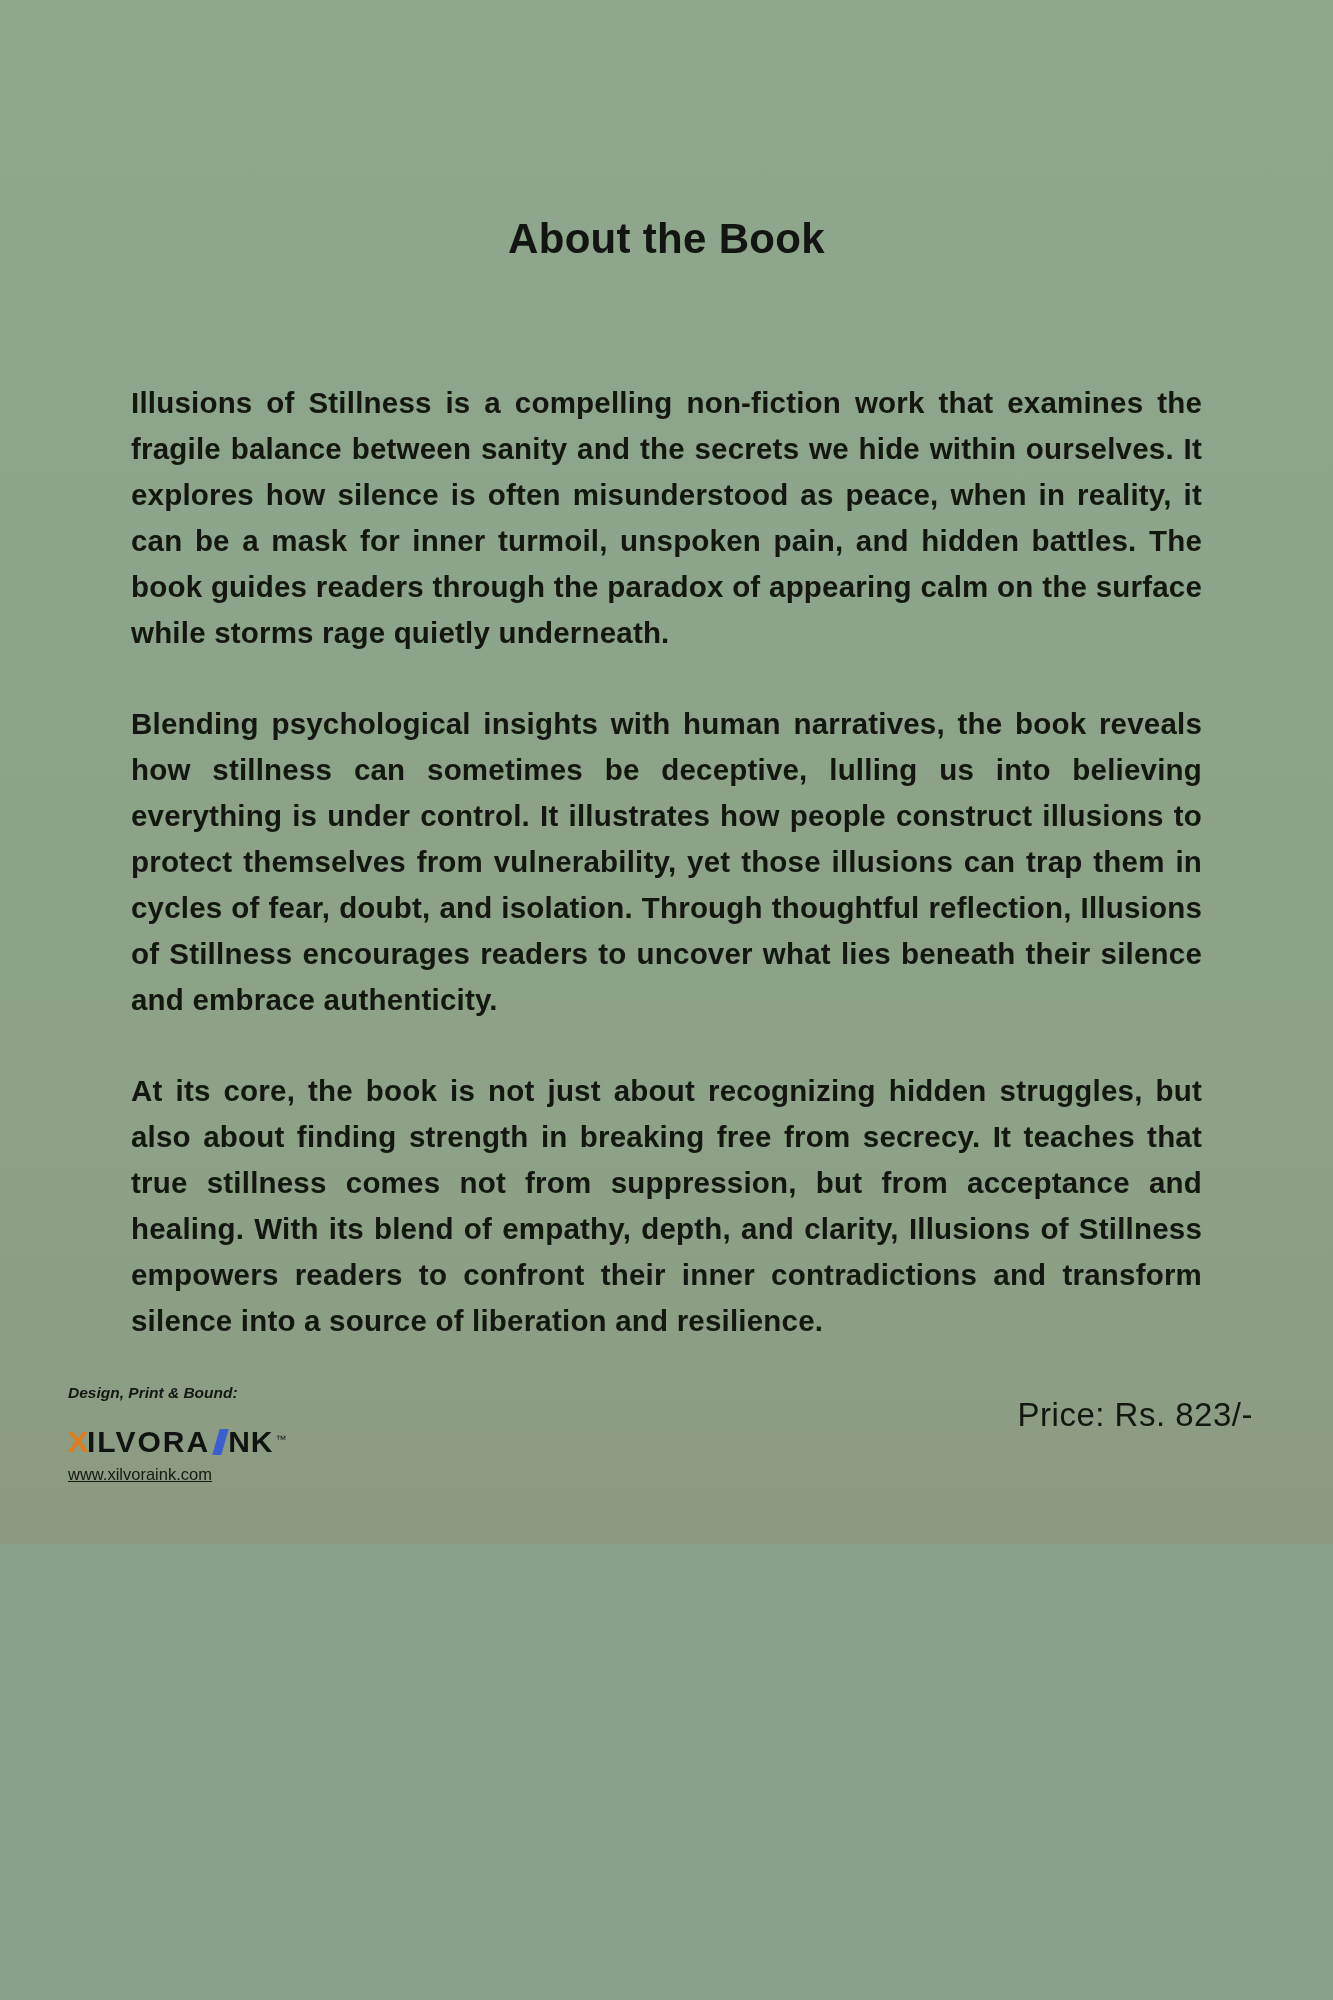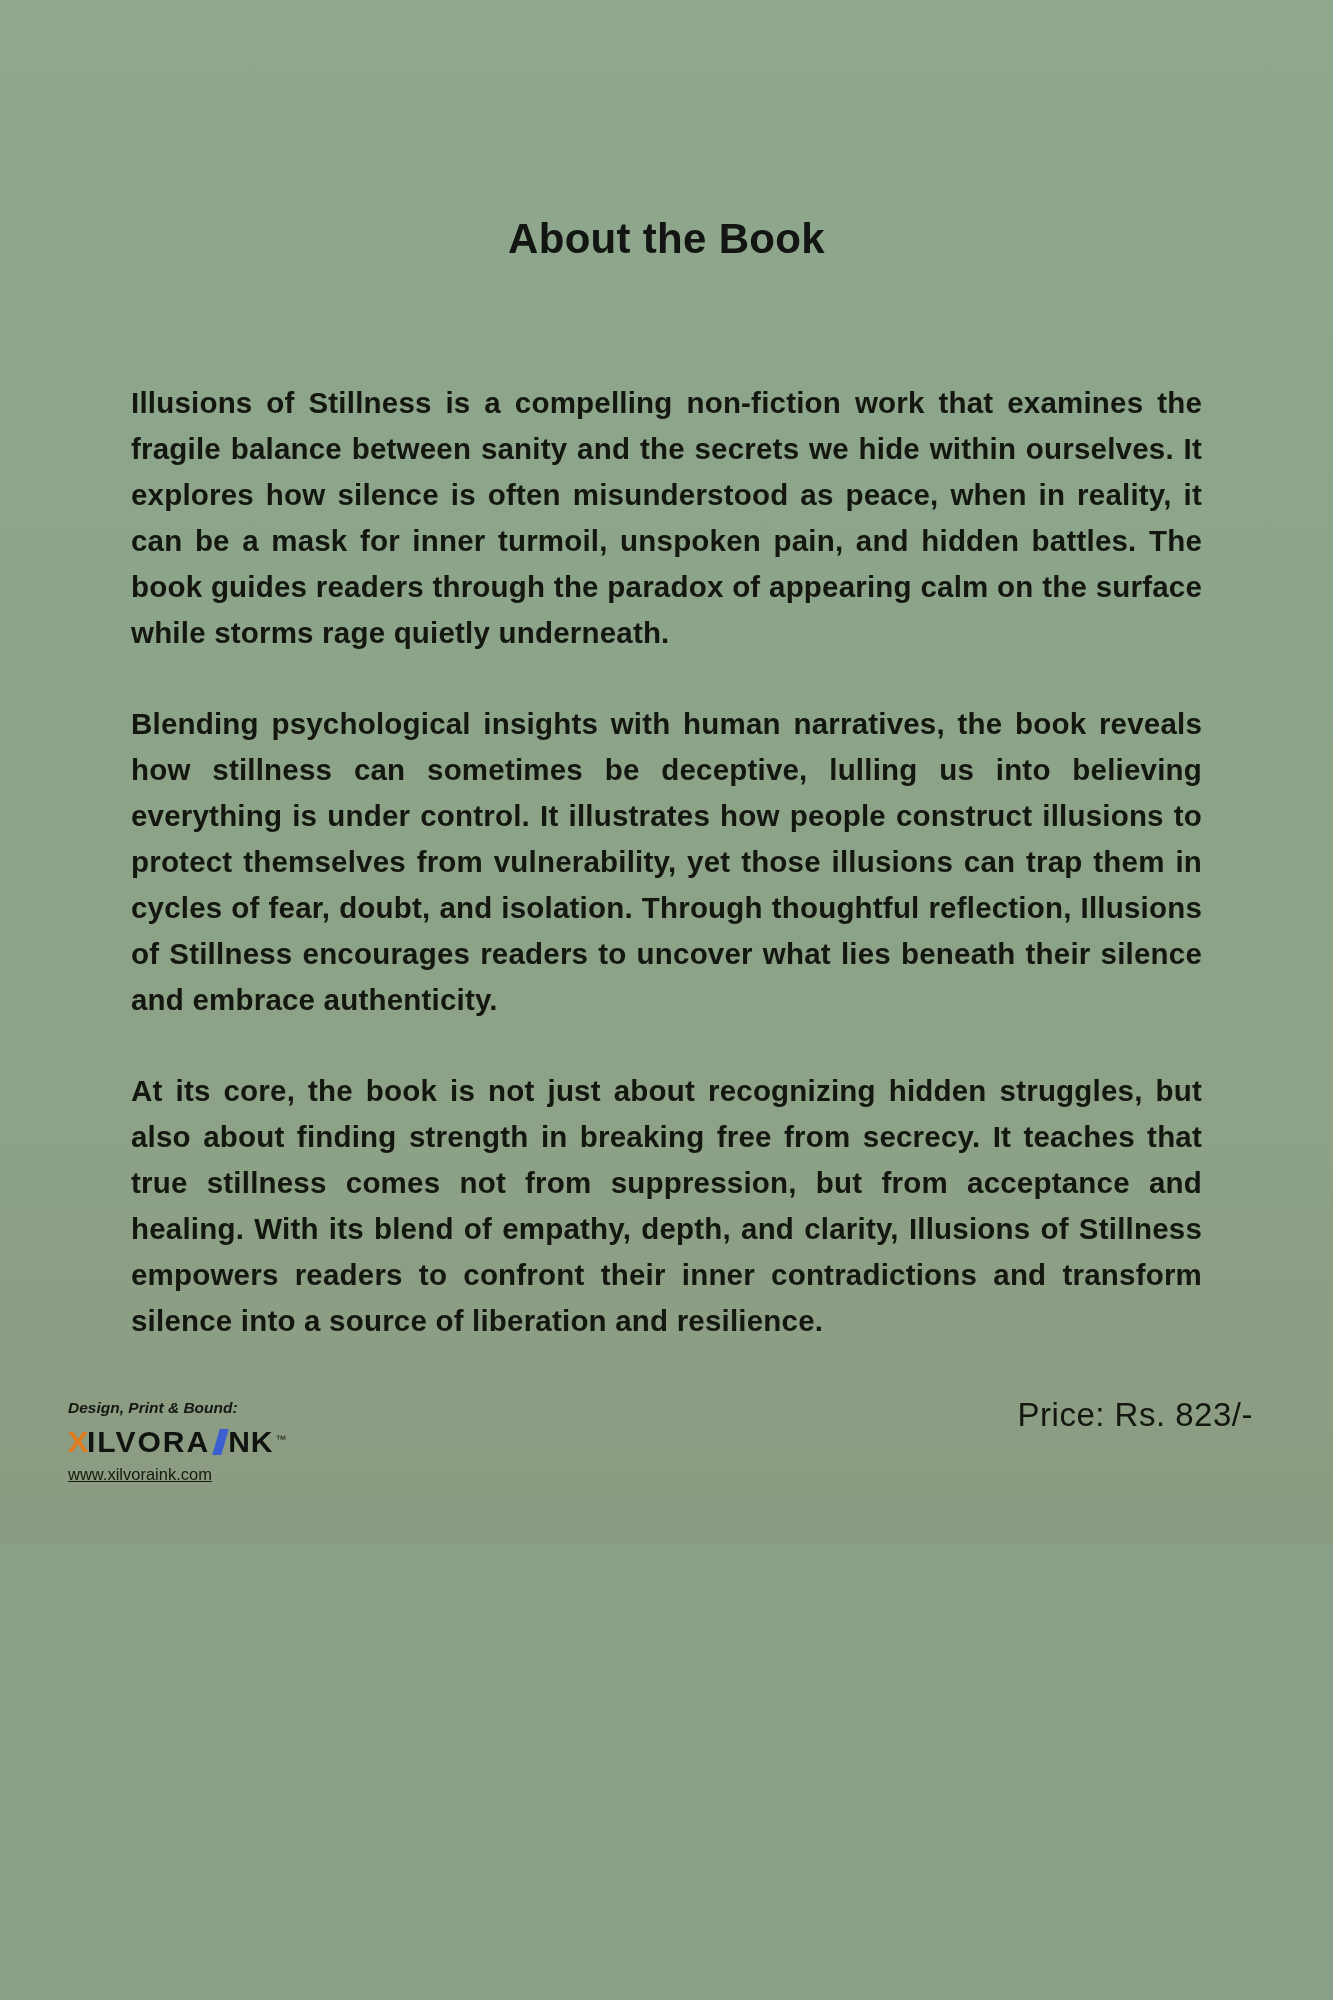--- a/index.html
+++ b/index.html
@@ -54,21 +54,21 @@
     position: absolute;
     left: 68px;
     bottom: 60px;
     width: 520px;
   }
   .footer-label {
     font-size: 15.5px;
     font-weight: bold;
     font-style: italic;
     color: #141712;
-    margin-bottom: 8px;
+    margin-bottom: 23px;
   }
   .logo {
     display: flex;
     align-items: center;
     height: 34px;
     margin-bottom: 6px;
   }
   .logo-x {
     font-size: 30px;
     font-weight: bold;

